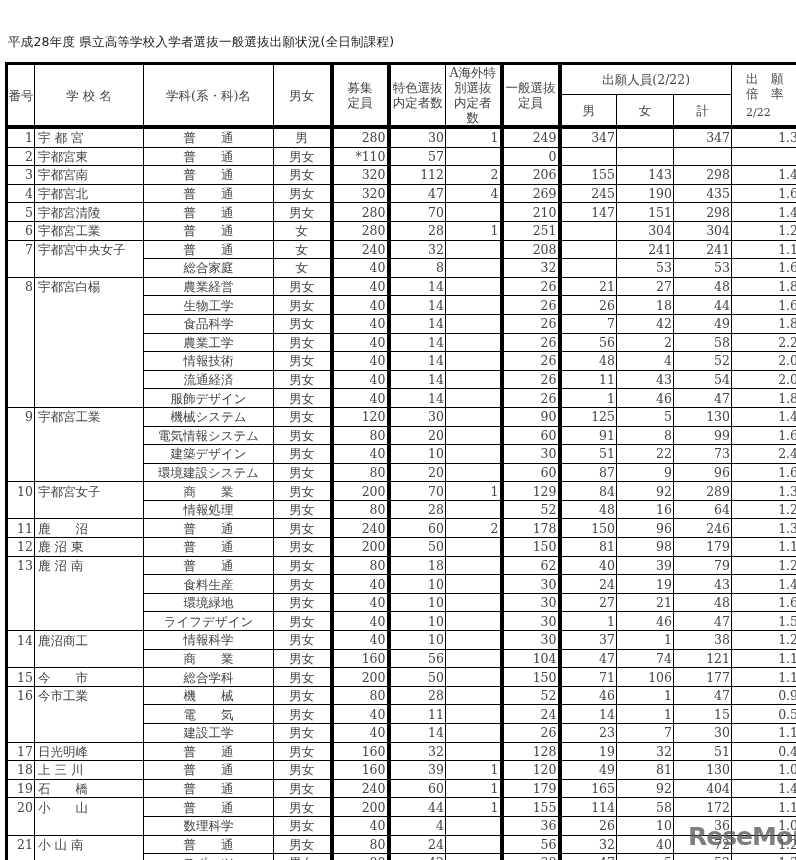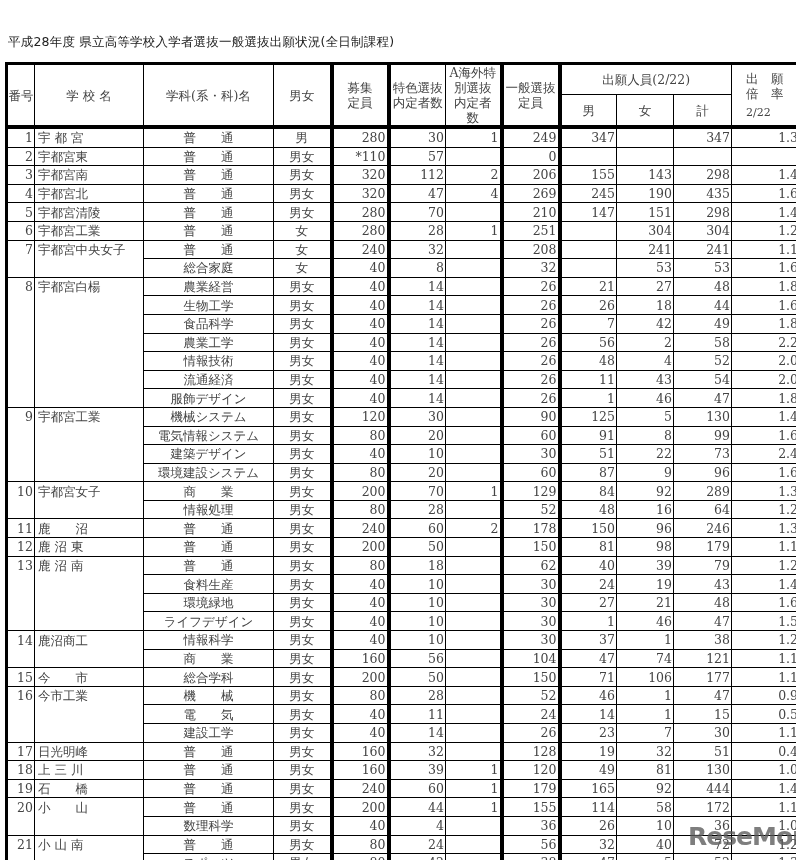--- a/index.html
+++ b/index.html
@@ -563,21 +563,21 @@
         <td class="num">19</td>
         <td class="lft">石　　橋</td>
         <td class="ctr">普　　通</td>
         <td class="ctr thickR">男女</td>
         <td class="num thickR">240</td>
         <td class="num">60</td>
         <td class="num thickR">1</td>
         <td class="num thickR">179</td>
         <td class="num">165</td>
         <td class="num">92</td>
-        <td class="num">444</td>
+        <td class="num">404</td>
         <td class="num" style="padding-right: 0px;">1.44</td>
       </tr>
       <tr>
         <td class="num noBottom">20</td>
         <td class="lft noBottom">小　　山</td>
         <td class="ctr">普　　通</td>
         <td class="ctr thickR">男女</td>
         <td class="num thickR">200</td>
         <td class="num">44</td>
         <td class="num thickR">1</td>

